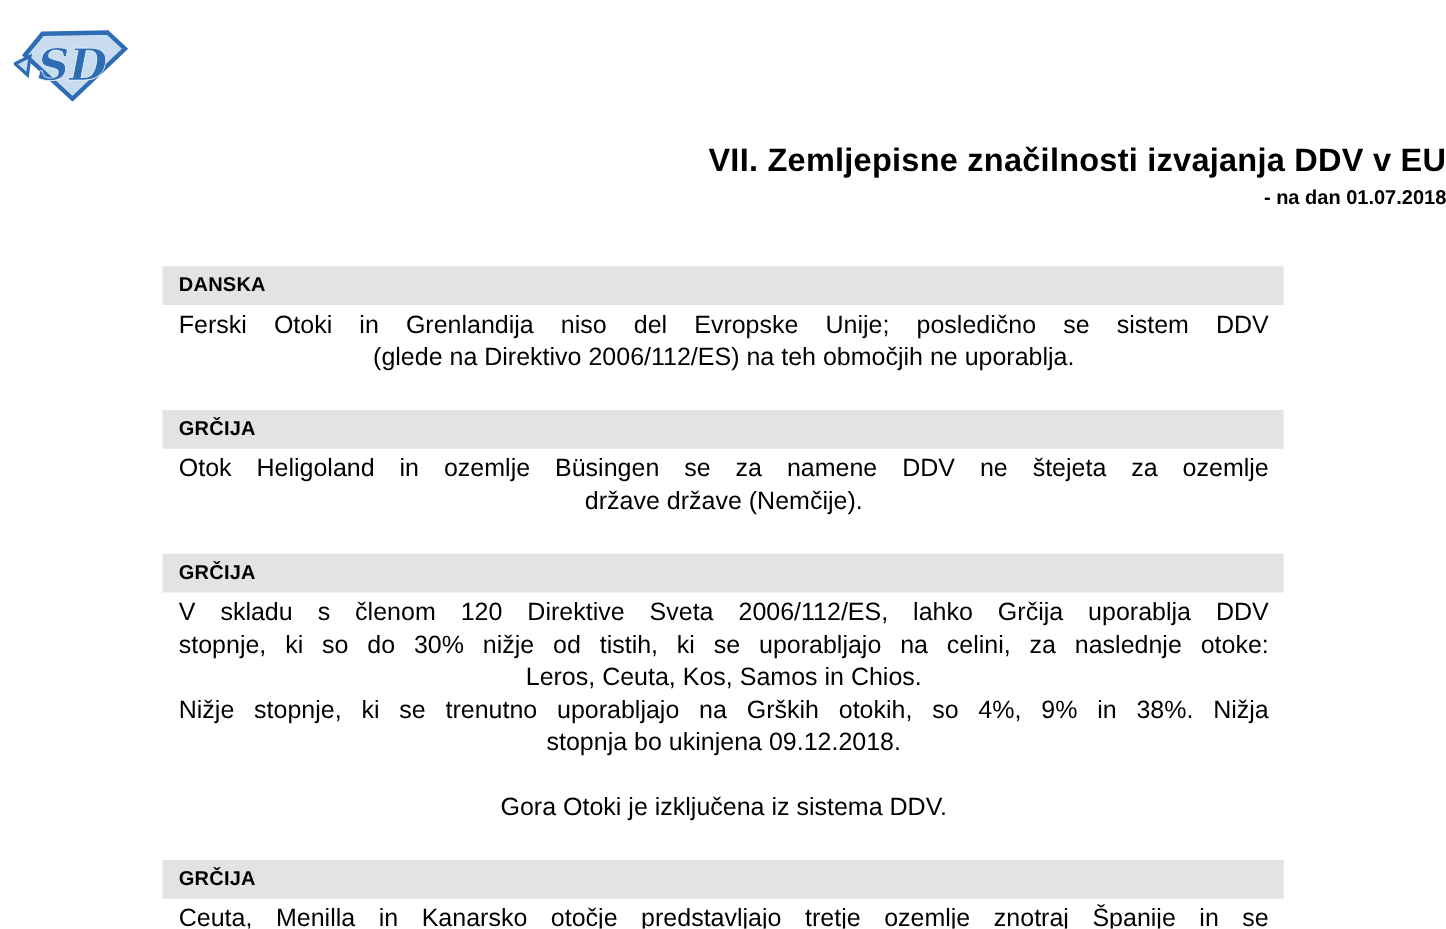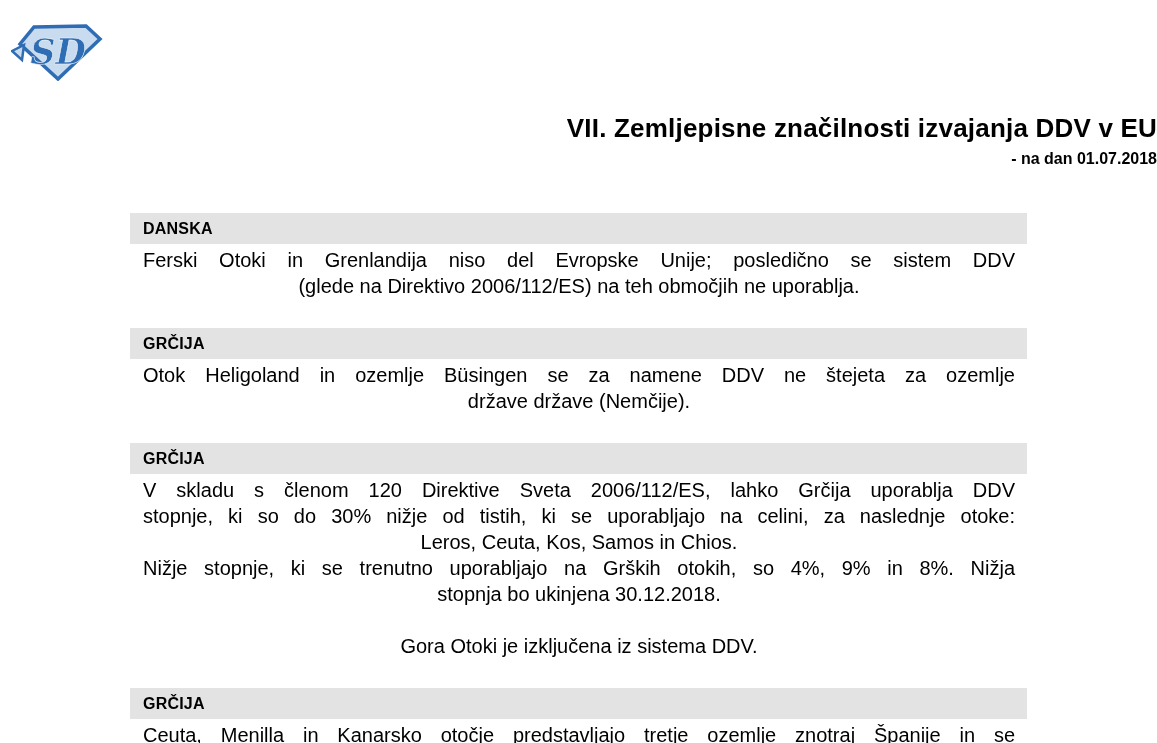--- a/index.html
+++ b/index.html
@@ -106,22 +106,22 @@
         </div>
       </section>
       <section class="section">
         <div class="section-bar">
           <span class="section-heading">GRČIJA</span>
         </div>
         <div class="section-body">
           <div class="line justify">V skladu s členom 120 Direktive Sveta 2006/112/ES, lahko Grčija uporablja DDV</div>
           <div class="line justify">stopnje, ki so do 30% nižje od tistih, ki se uporabljajo na celini, za naslednje otoke:</div>
           <div class="line">Leros, Ceuta, Kos, Samos in Chios.</div>
-          <div class="line justify">Nižje stopnje, ki se trenutno uporabljajo na Grških otokih, so 4%, 9% in 8%. Nižja</div>
-          <div class="line">stopnja bo ukinjena 30.12.2018.</div>
+          <div class="line justify">Nižje stopnje, ki se trenutno uporabljajo na Grških otokih, so 4%, 9% in 38%. Nižja</div>
+          <div class="line">stopnja bo ukinjena 09.12.2018.</div>
           <div class="line blank"></div>
           <div class="line">Gora Otoki je izključena iz sistema DDV.</div>
         </div>
       </section>
       <section class="section">
         <div class="section-bar">
           <span class="section-heading">GRČIJA</span>
         </div>
         <div class="section-body">
           <div class="line justify">Ceuta, Menilla in Kanarsko otočje predstavljajo tretje ozemlje znotraj Španije in se</div>

